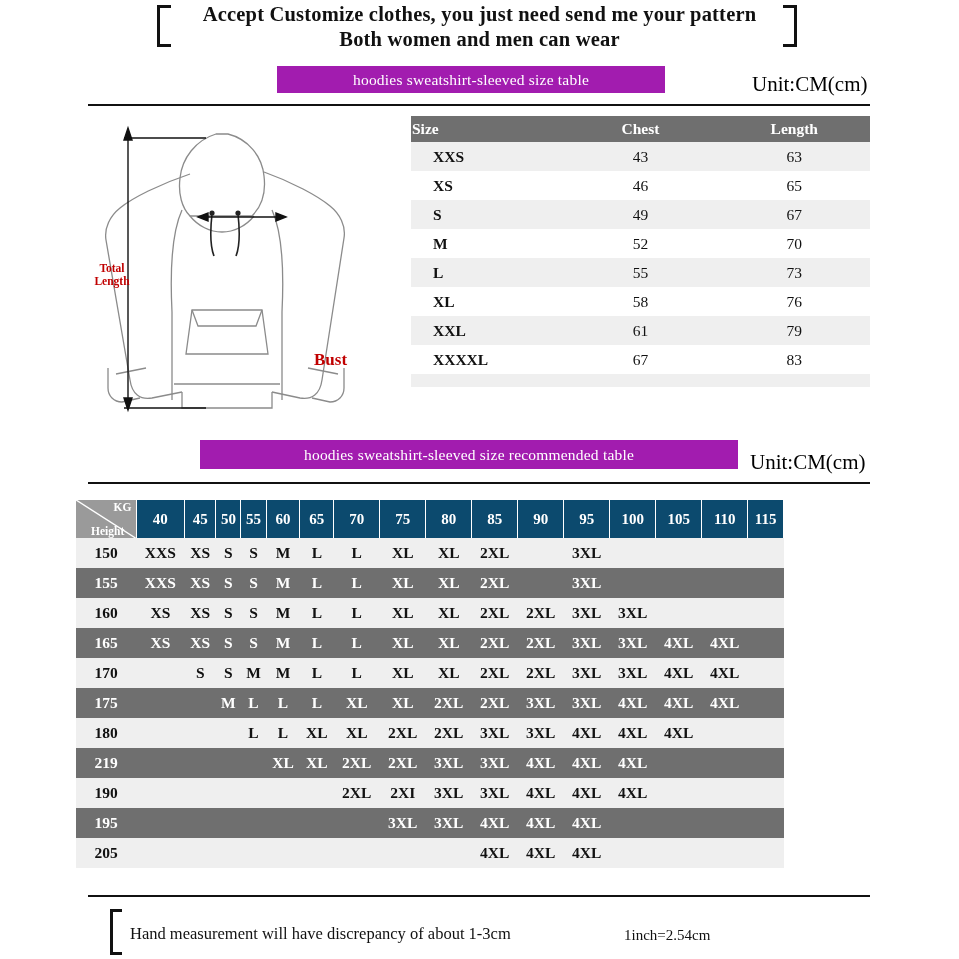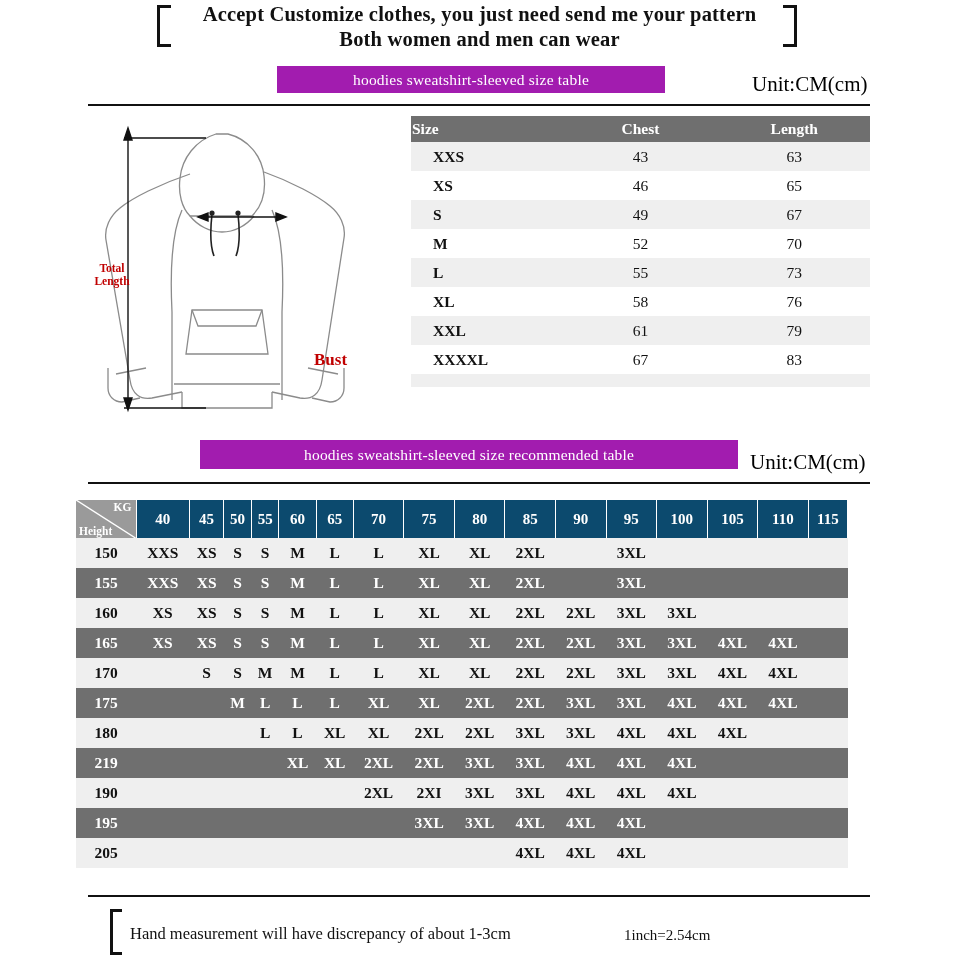--- a/index.html
+++ b/index.html
@@ -83,35 +83,35 @@
   .size-table tbody tr:nth-child(even) td { background: #ffffff; }
   .size-table td.sz { text-align: left; padding-left: 22px; font-weight: 700; }
   .size-table th.sz { text-align: left; }
   .size-table .foot td { background: #6f6f6f; height: 13px; }
 
   
   .rec-wrap {
     position: absolute; left: 76px; top: 500px; width: 796px;
     font-size: 14.5px;
   }
-  .rec-table { border-collapse: collapse; width: 772px; }
+  .rec-table { border-collapse: collapse; width: 708px; }
   .rec-table td, .rec-table th {
     text-align: center; padding: 0; font-weight: 700;
   }
   .rec-table thead th {
     background: #0c4a6e; color: #fff; height: 38px; font-weight: 700; font-size: 15px;
     border-right: 1px solid #ffffff;
   }
   .rec-table thead th.corner {
     position: relative; width: 60px; background: #9a9a9a; color: #fff;
     padding: 0;
   }
   .corner-inner { position: relative; width: 100%; height: 38px; overflow: hidden; }
   .corner-kg { position: absolute; right: 4px; top: 1px; font-size: 11.5px; }
-  .corner-h  { position: absolute; left: 3px; bottom: 1px; font-size: 11.5px; }
+  .corner-h  { position: absolute; left: 15px; bottom: 1px; font-size: 11.5px; }
   .corner-slash {
     position: absolute; left: 0; top: 0; width: 100%; height: 100%;
   }
   .rec-table tbody td { height: 30px; font-size: 15.5px; }
   .rec-table tbody tr:nth-child(odd) td  { background: #efefef; color: #111; }
   .rec-table tbody tr:nth-child(even) td { background: #6f6f6f; color: #ffffff; }
   .rec-table tbody td.hcell { font-weight: 700; }
 
   
   .footer-bracket {

